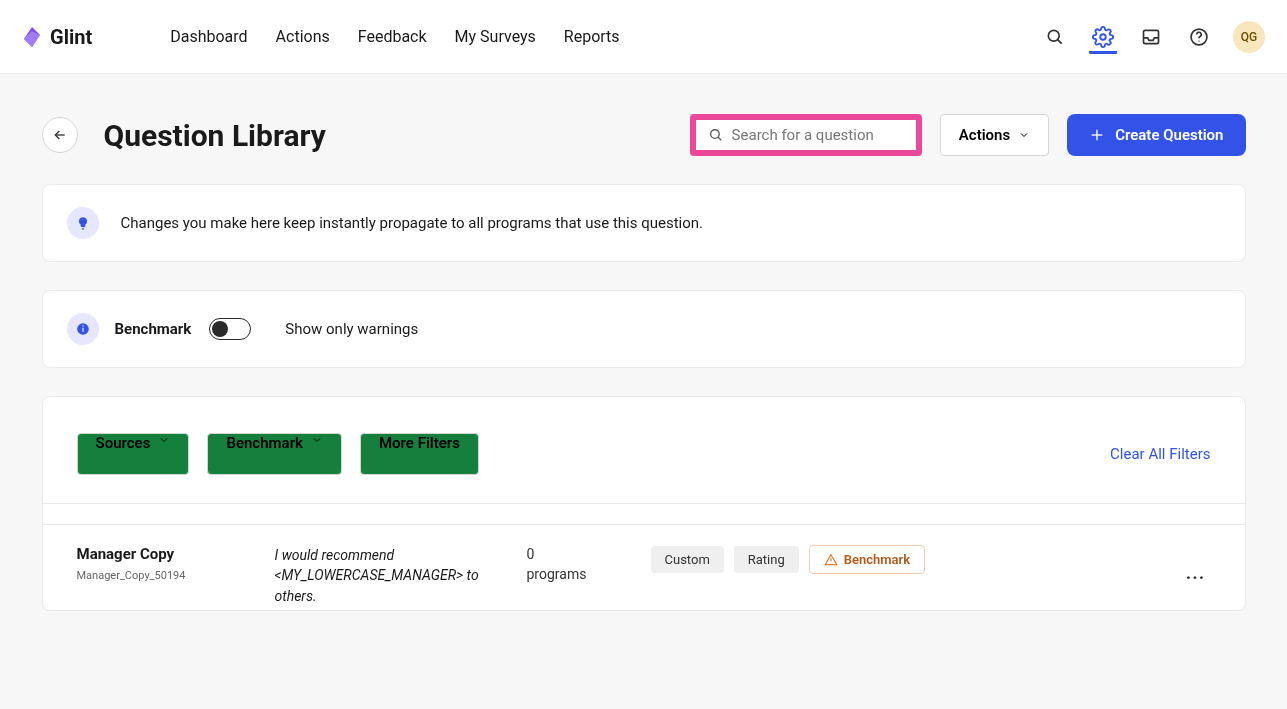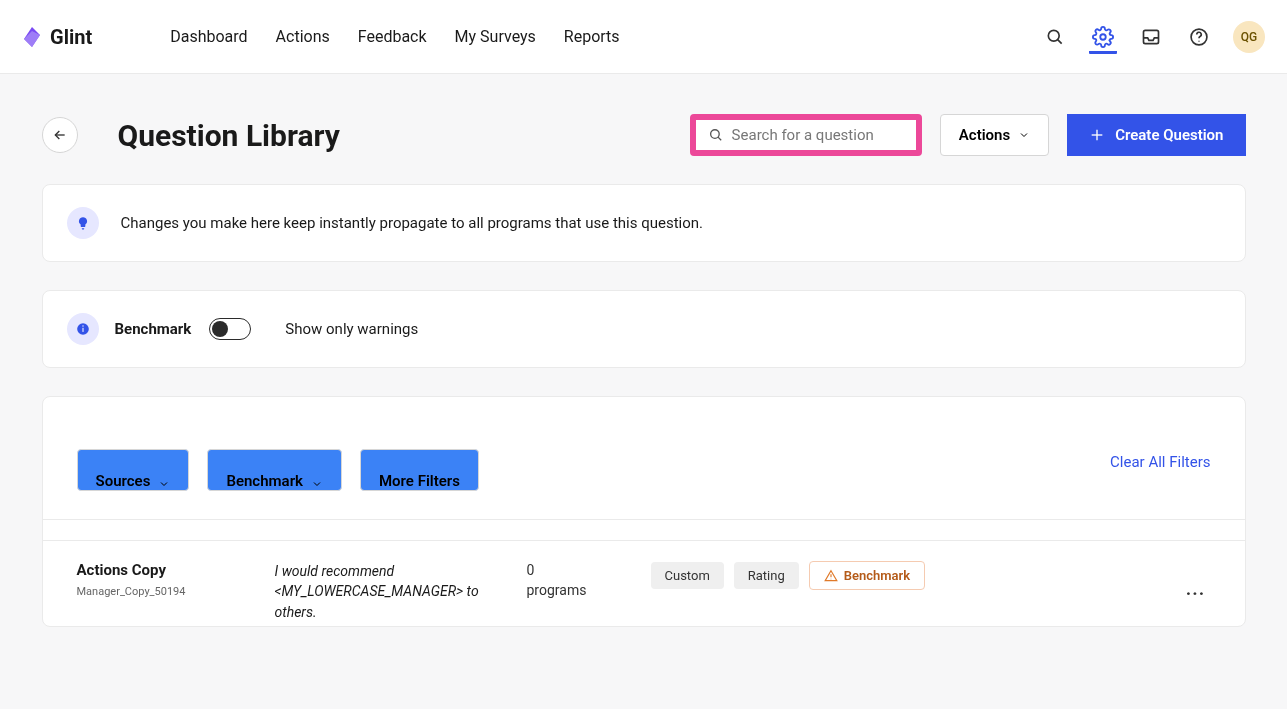--- a/index.html
+++ b/index.html
@@ -9,45 +9,45 @@
   .logo-mark { width: 24px; height: 24px; position: relative; }
   .logo-mark svg { width: 24px; height: 24px; }
   .topnav { display: flex; gap: 28px; margin-left: 68px; }
   .topnav a { color: #1a1a1a; font-size: 16px; text-decoration: none; cursor: pointer; }
   .topbar-right { margin-left: auto; display: flex; align-items: center; gap: 20px; }
   .icon-btn { width: 28px; height: 28px; display: flex; align-items: center; justify-content: center; cursor: pointer; color: #323232; }
   .icon-btn.active { color: #3353e8; border-bottom: 3px solid #3353e8; padding-bottom: 4px; margin-bottom: -7px; border-radius: 1px; }
   .avatar { width: 32px; height: 32px; border-radius: 50%; background: #f9e6bf; color: #6b5100; display: flex; align-items: center; justify-content: center; font-size: 12px; font-weight: 500; }
 
   .page { max-width: 1232px; margin: 0 auto; padding: 0 14px; }
-  .page-header { display: flex; align-items: center; padding: 40px 0 28px; gap: 40px; }
+  .page-header { display: flex; align-items: center; padding: 40px 0 28px; gap: 26px; }
   .back-btn { width: 36px; height: 36px; border: 1px solid #d6d6d6; border-radius: 50%; display: flex; align-items: center; justify-content: center; color: #323232; cursor: pointer; background: #fff; }
   .page-title { font-size: 30px; font-weight: 700; }
   .header-actions { margin-left: auto; display: flex; gap: 18px; align-items: center; }
   .search-wrap { display: flex; align-items: center; border: 6px solid #ec4899; border-radius: 4px; width: 232px; height: 42px; padding: 0 12px; background: #fff; gap: 8px; }
   .search-wrap input { border: none; outline: none; font-size: 15px; width: 100%; color: #333; }
   .search-wrap input::placeholder { color: #777; }
   .actions-btn { display: flex; align-items: center; gap: 8px; border: 1px solid #d6d6d6; border-radius: 4px; height: 42px; padding: 0 18px; background: #fff; font-size: 15px; font-weight: 600; cursor: pointer; }
-  .create-btn { display: flex; align-items: center; gap: 10px; background: #3353e8; color: #fff; border: none; border-radius: 0; height: 42px; padding: 0 22px; font-size: 15px; font-weight: 600; cursor: pointer; }
+  .create-btn { display: flex; align-items: center; gap: 10px; background: #3353e8; color: #fff; border: none; border-radius: 8px; height: 42px; padding: 0 22px; font-size: 15px; font-weight: 600; cursor: pointer; }
   .create-btn .plus { font-size: 18px; font-weight: 400; }
 
   .card { background: #fff; border: 1px solid #eaeaea; border-radius: 8px; margin-bottom: 28px; }
   .notice-row { display: flex; align-items: center; padding: 22px 24px; gap: 22px; }
   .notice-icon { width: 32px; height: 32px; border-radius: 50%; background: #e6e7ff; color: #3353e8; display: flex; align-items: center; justify-content: center; flex-shrink: 0; }
   .notice-text { font-size: 15px; color: #1a1a1a; }
   .benchmark-row { display: flex; align-items: center; padding: 22px 24px; gap: 16px; }
   .benchmark-label { font-weight: 700; font-size: 15px; }
   .benchmark-msg { font-size: 15px; color: #1a1a1a; }
   .toggle { width: 42px; height: 22px; border: 1px solid #2b2b2b; border-radius: 12px; position: relative; background: #fff; cursor: pointer; margin-left: 2px; }
   .toggle .knob { position: absolute; top: 2px; left: 2px; width: 16px; height: 16px; border-radius: 50%; background: #2b2b2b; }
   .show-only { font-size: 15px; margin-left: 18px; color: #1a1a1a; }
 
   .list-card { padding: 36px 34px 0; }
   .filter-row { display: flex; align-items: center; gap: 18px; }
-  .filter-btn { display: flex; align-items: flex-end; gap: 8px; border: 1px solid #d6d6d6; border-radius: 4px; height: 42px; padding: 0 18px; background: #3b82f6; font-size: 15px; font-weight: 600; cursor: pointer; margin-top: 16px; }
+  .filter-btn { display: flex; align-items: flex-start; gap: 8px; border: 1px solid #d6d6d6; border-radius: 4px; height: 42px; padding: 0 18px; background: #15803d; font-size: 15px; font-weight: 600; cursor: pointer; }
   .clear-link { margin-left: auto; color: #3353e8; font-size: 15px; cursor: pointer; }
   .list-sep { height: 28px; }
 
   .list-body { margin: 0 -34px; border-top: 1px solid #eaeaea; position: relative; }
   .placeholder-top { height: 20px; display:flex; align-items:center; padding-left: 250px; color:#aaa; font-size: 8px; letter-spacing: 2px; }
   .list-row { display: flex; align-items: flex-start; padding: 20px 34px 0; min-height: 86px; gap: 28px; border-top: 1px solid #eaeaea; position: relative; }
   .col-name { width: 170px; flex-shrink: 0; }
   .q-name { font-weight: 700; font-size: 15px; margin-bottom: 6px; }
   .q-id { font-size: 11px; color: #666; }
   .col-text { width: 210px; font-size: 14px; color: #1a1a1a; line-height: 1.45; font-style: italic; }
@@ -192,21 +192,21 @@
         <span>More Filters</span>
       </button>
       <a class="clear-link">Clear All Filters</a>
     </div>
     <div class="list-sep"></div>
 
     <div class="list-body">
       <div class="placeholder-top"></div>
       <div class="list-row">
         <div class="col-name">
-          <div class="q-name">Actions Copy</div>
+          <div class="q-name">Manager Copy</div>
           <div class="q-id">Manager_Copy_50194</div>
         </div>
         <div class="col-text">I would recommend &lt;MY_LOWERCASE_MANAGER&gt; to others.</div>
         <div class="col-programs">
           <span>0</span><br>
           <span>programs</span>
         </div>
         <div class="col-tags">
           <span class="tag">Custom</span>
           <span class="tag">Rating</span>

